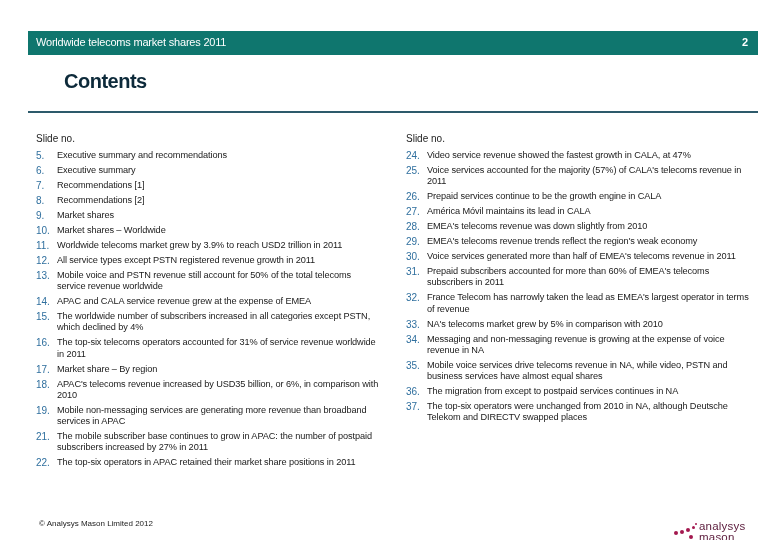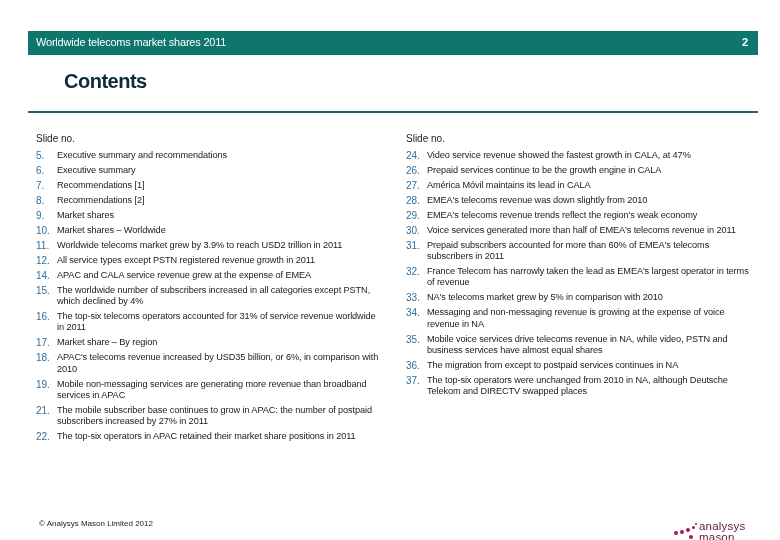--- a/index.html
+++ b/index.html
@@ -66,20 +66,24 @@
     </div>
     <div class="item">
       <span class="num">11.</span>
       <span class="txt">Worldwide telecoms market grew by 3.9% to reach USD2 trillion in 2011</span>
     </div>
     <div class="item">
       <span class="num">12.</span>
       <span class="txt">All service types except PSTN registered revenue growth in 2011</span>
     </div>
     <div class="item">
+      <span class="num">13.</span>
+      <span class="txt">Mobile voice and PSTN revenue still account for 50% of the total telecoms service revenue worldwide</span>
+    </div>
+    <div class="item">
       <span class="num">14.</span>
       <span class="txt">APAC and CALA service revenue grew at the expense of EMEA</span>
     </div>
     <div class="item">
       <span class="num">15.</span>
       <span class="txt">The worldwide number of subscribers increased in all categories except PSTN, which declined by 4%</span>
     </div>
     <div class="item">
       <span class="num">16.</span>
       <span class="txt">The top-six telecoms operators accounted for 31% of service revenue worldwide in 2011</span>
@@ -102,20 +106,24 @@
     </div>
     <div class="item">
       <span class="num">22.</span>
       <span class="txt">The top-six operators in APAC retained their market share positions in 2011</span>
     </div>
   </div>
 <div class="col col-right" id="right-list">
     <div class="item">
       <span class="num">24.</span>
       <span class="txt">Video service revenue showed the fastest growth in CALA, at 47%</span>
+    </div>
+    <div class="item">
+      <span class="num">25.</span>
+      <span class="txt">Voice services accounted for the majority (57%) of CALA's telecoms revenue in 2011</span>
     </div>
     <div class="item">
       <span class="num">26.</span>
       <span class="txt">Prepaid services continue to be the growth engine in CALA</span>
     </div>
     <div class="item">
       <span class="num">27.</span>
       <span class="txt">América Móvil maintains its lead in CALA</span>
     </div>
     <div class="item">

